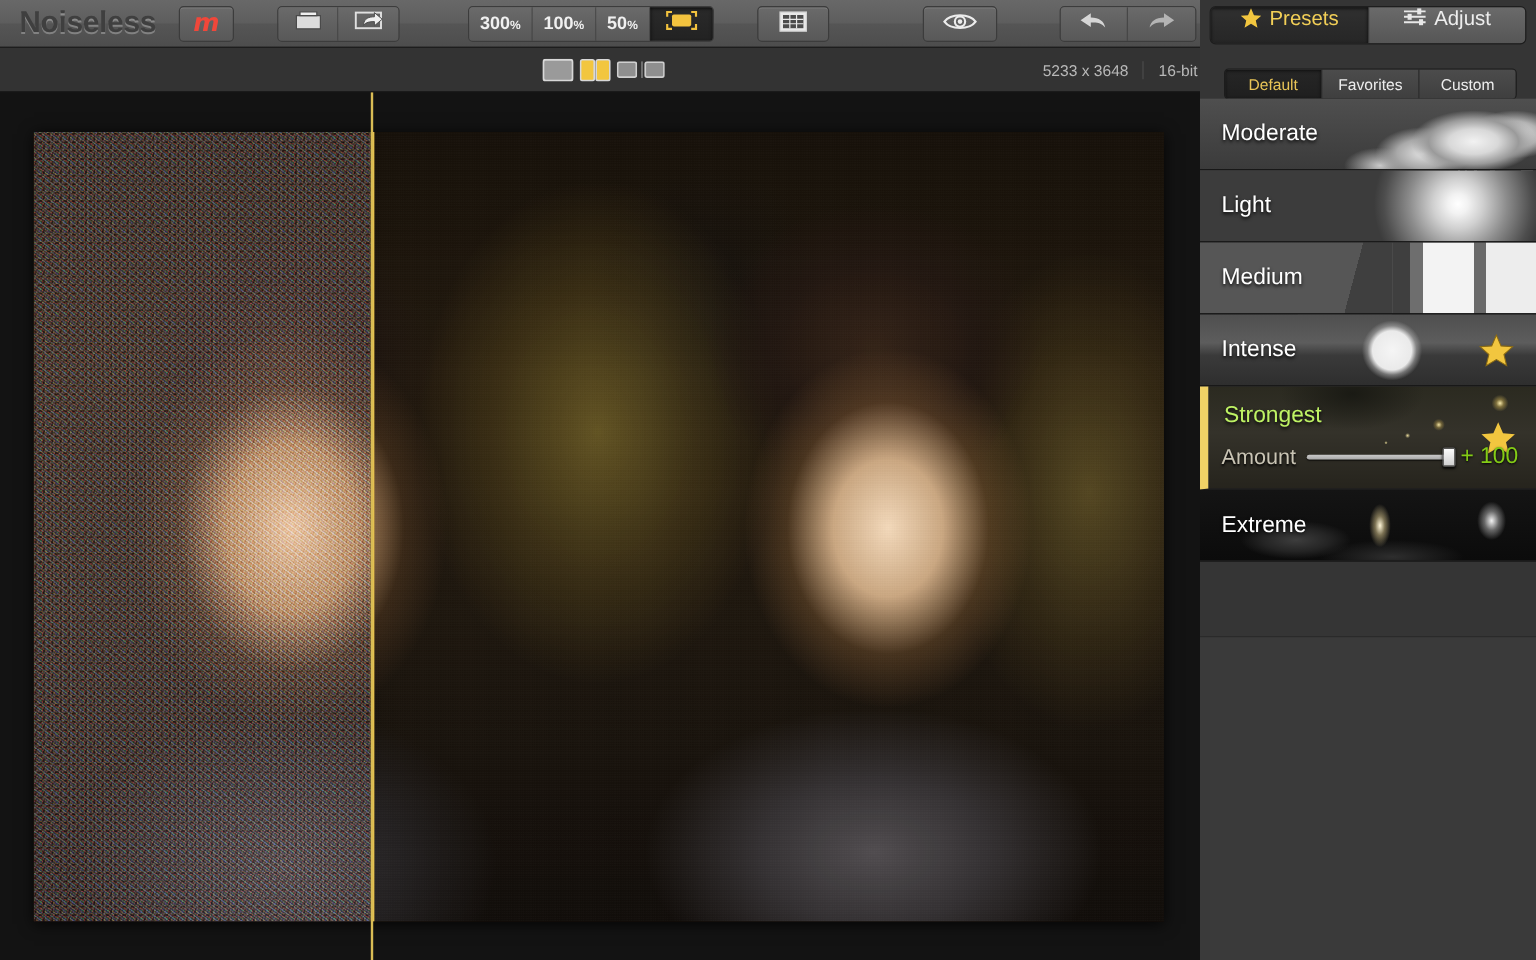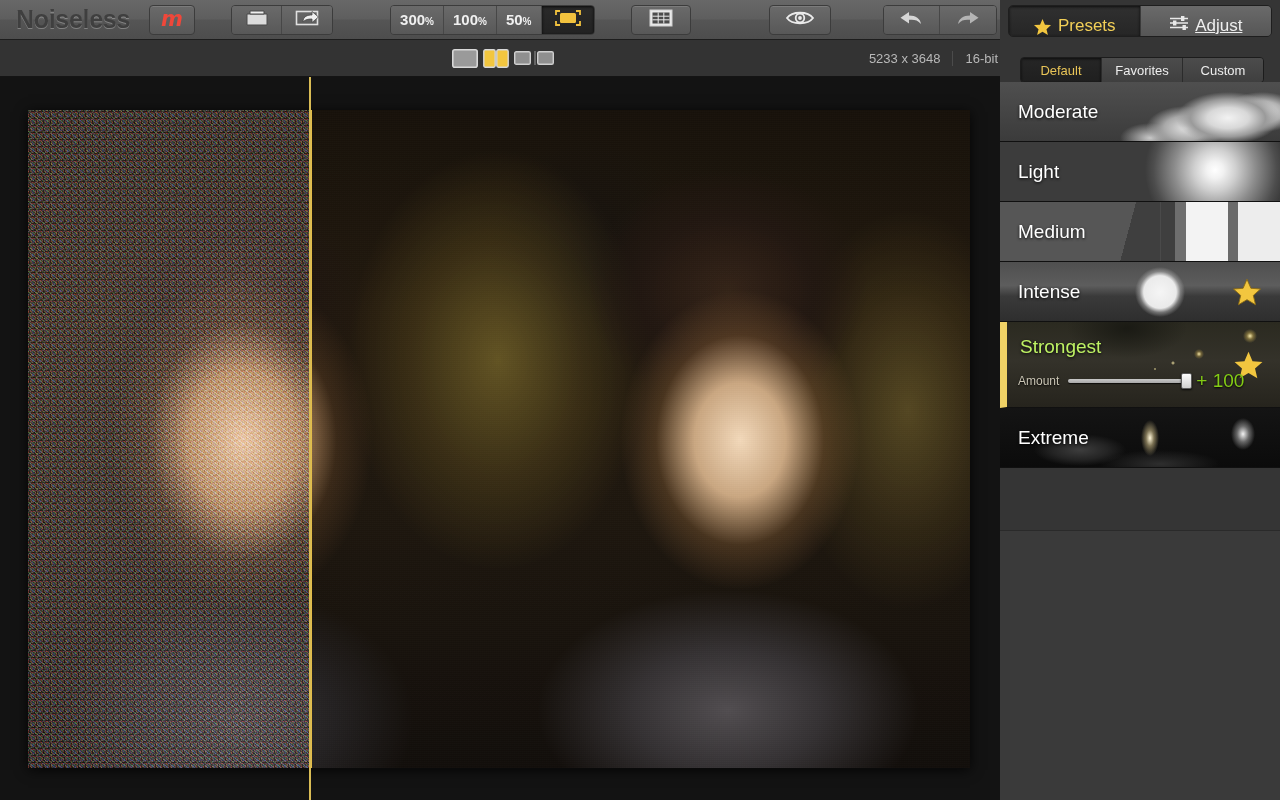--- a/index.html
+++ b/index.html
@@ -172,26 +172,26 @@
     width: 280px; height: 800px;
     background: #353535;
   }
   .mode-tabs {
     position: absolute; left: 8px; top: 5px;
     width: 264px; height: 32px;
     display: flex;
     border: 1px solid #1e1e1e; border-radius: 5px; overflow: hidden;
   }
   .mode-tab {
-    flex: 1; display: flex; align-items: flex-end; justify-content: center; gap: 6px;
+    flex: 1; display: flex; align-items: flex-start; justify-content: center; gap: 6px;
     font-size: 17px; color: #eee; cursor: pointer;
     background: linear-gradient(to bottom, #6a6a6a, #565656);
     border-right: 1px solid #3a3a3a;
   }
-  .mode-tab:last-child { border-right: none; text-decoration: underline; }
+  .mode-tab:last-child { border-right: none; }
   .mode-tab.active {
     background: linear-gradient(to bottom, #303030, #262626);
     color: #f2cf57;
     box-shadow: inset 0 1px 3px rgba(0,0,0,0.75);
   }
   .sub-tabs {
     position: absolute; left: 20px; top: 50px;
     width: 244px; height: 26px;
     display: flex;
     border: 1px solid #1c1c1c; border-radius: 4px; overflow: hidden; margin-top: 7px;
@@ -241,21 +241,21 @@
   .preset.selected .pname {
     display: block; margin-left: 13px; padding-top: 14px;
     color: #bef264;
   }
   .preset.selected .pstar { top: 28px; transform: none; right: 16px; }
   .slider-row {
     position: relative; z-index: 3;
     display: flex; align-items: center; gap: 9px;
     margin-left: 11px; margin-top: 12px;
   }
-  .slider-row .slabel { font-size: 12px; color: #c9c4b4; text-shadow: 0 1px 2px #000; }
+  .slider-row .slabel { font-size: 18px; color: #c9c4b4; text-shadow: 0 1px 2px #000; }
   .track {
     position: relative; width: 119px; height: 4px;
     background: linear-gradient(to bottom, #c9c9c9, #a8a8a8);
     border-radius: 2px;
     box-shadow: 0 1px 1px rgba(0,0,0,0.7);
     cursor: pointer;
   }
   .knob {
     position: absolute; top: -6px; right: -5px;
     width: 11px; height: 16px;

